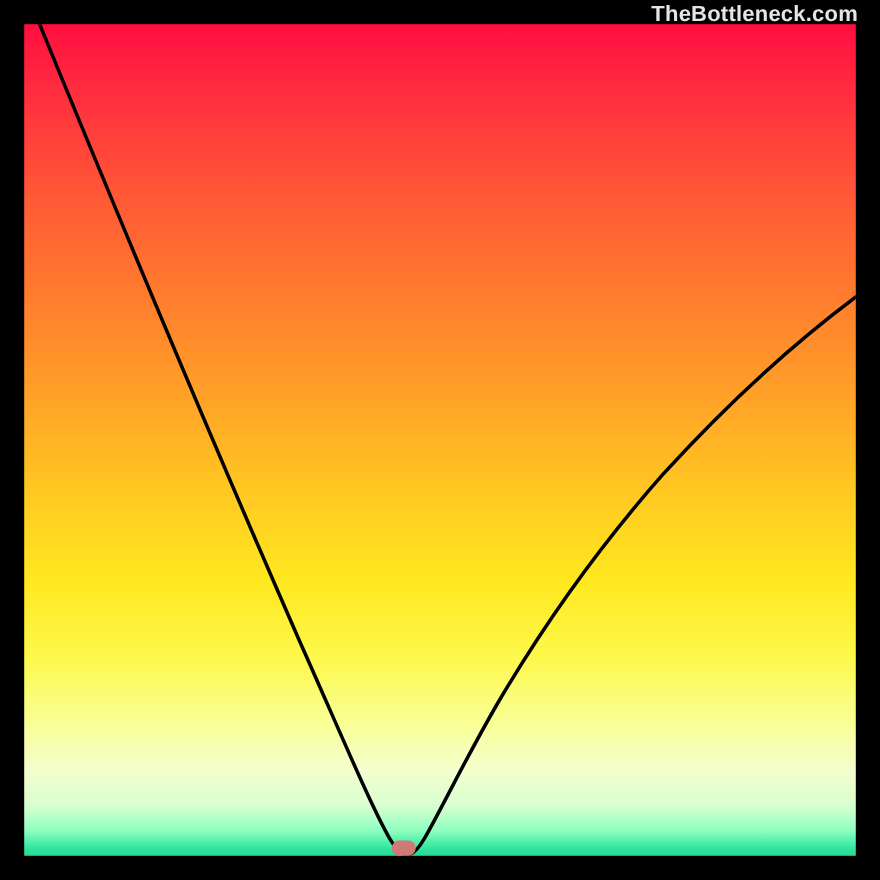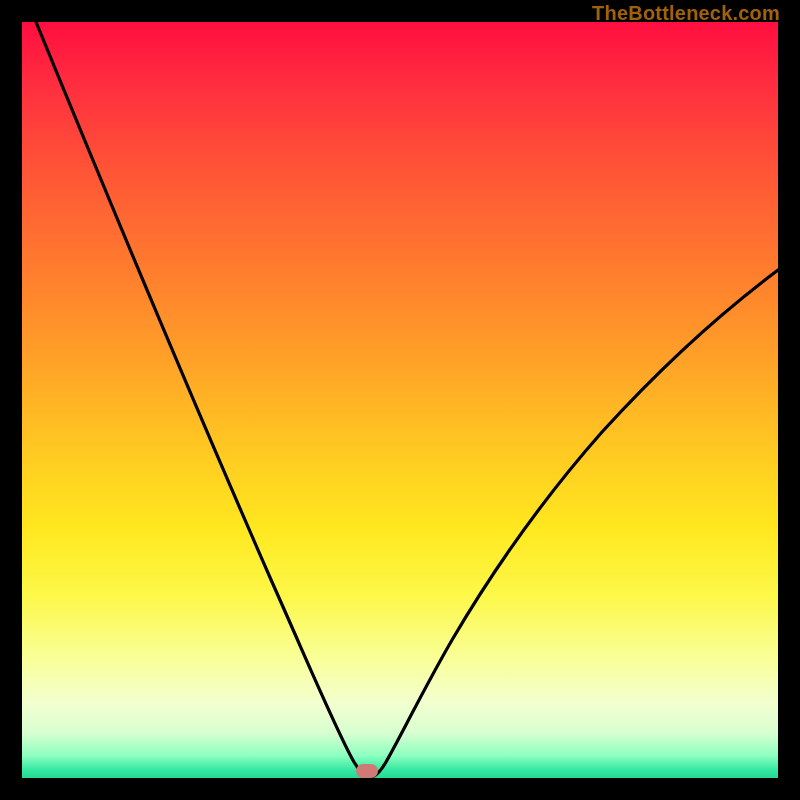--- a/index.html
+++ b/index.html
@@ -41,21 +41,21 @@
       #25d992 100%
     );
   }
   .watermark {
     position: absolute;
     top: 2px;
     right: 20px;
     font-family: Arial, Helvetica, sans-serif;
     font-size: 20px;
     font-weight: 600;
-    color: #a16207;
+    color: #e5e5e5;
     letter-spacing: 0.2px;
   }
   svg.curve {
     position: absolute;
     left: 0;
     top: 0;
   }
   .marker {
     position: absolute;
     width: 22px;

